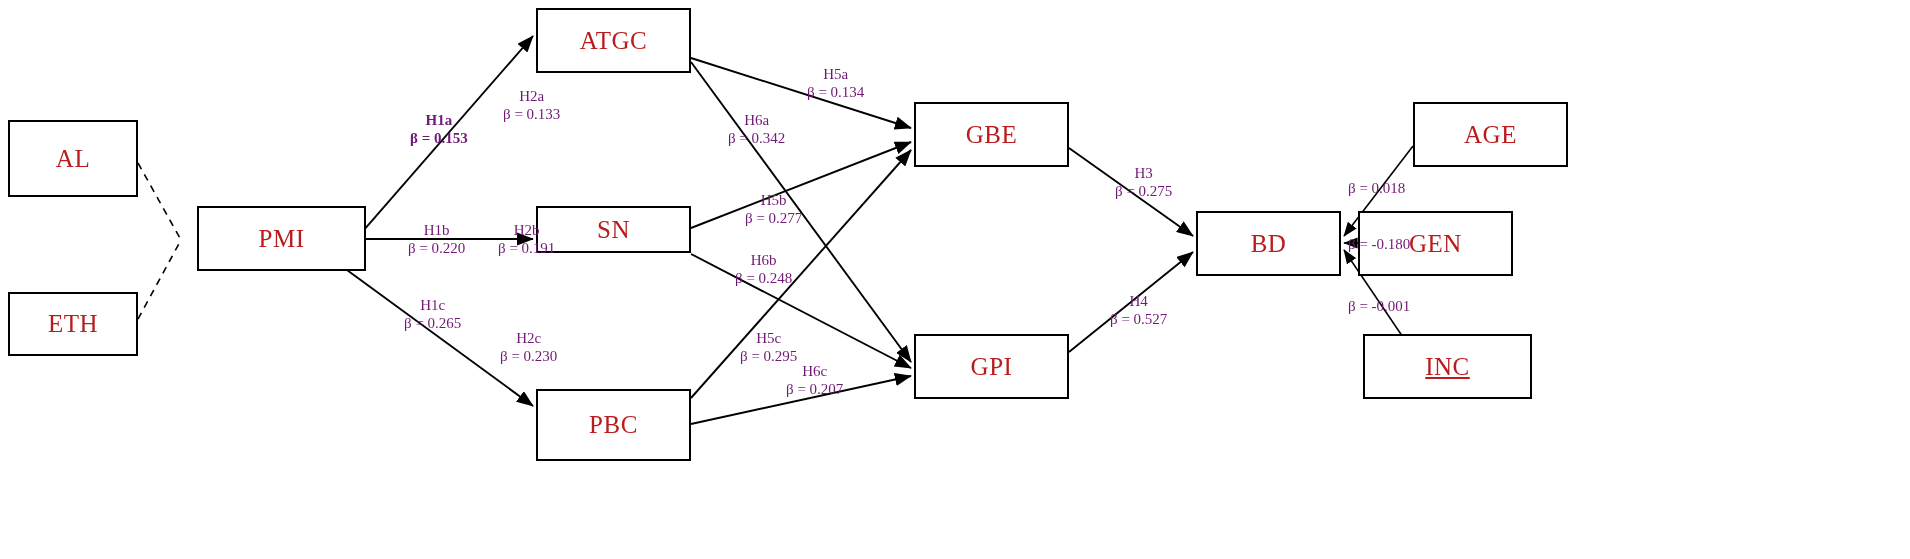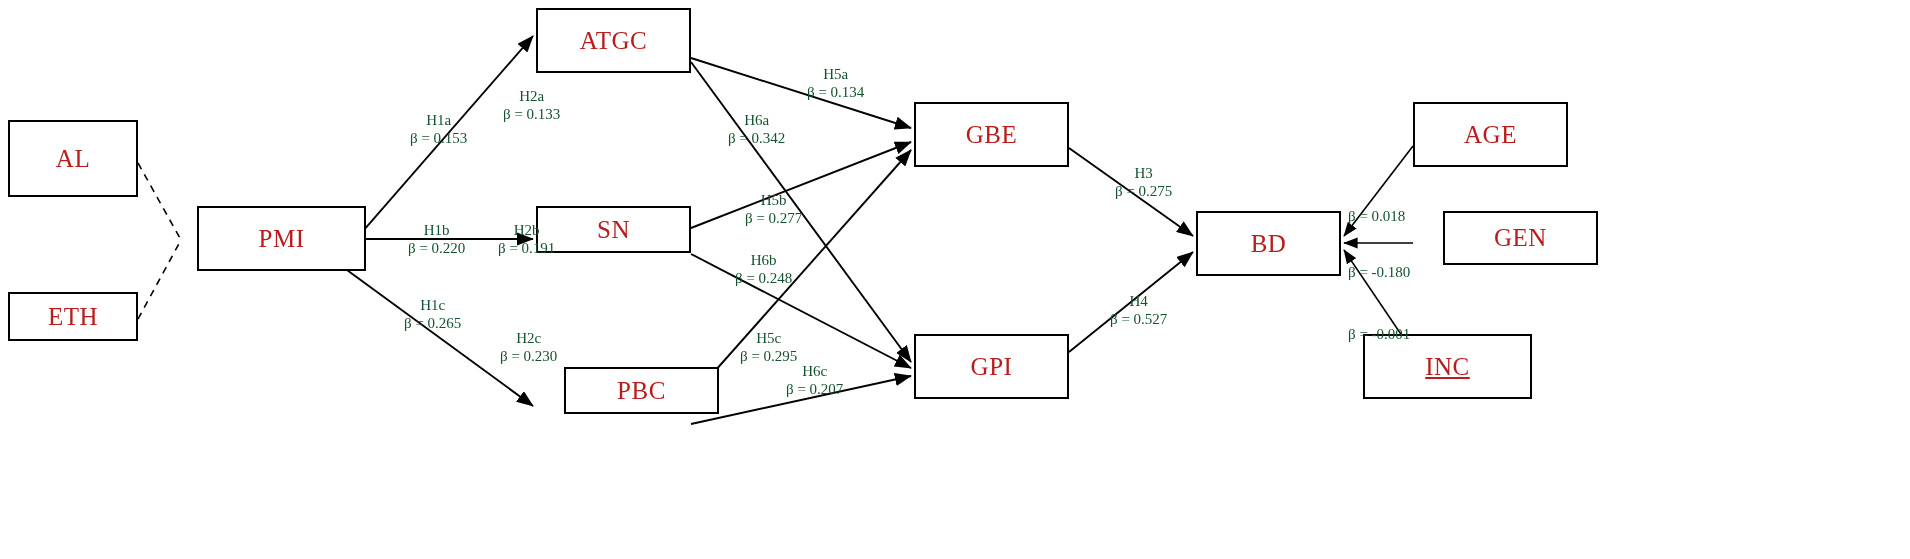--- a/index.html
+++ b/index.html
@@ -13,30 +13,30 @@
     box-sizing:border-box;
     display:flex;align-items:center;justify-content:center;
     font-size:25px;
     color:#b91c1c;
     letter-spacing:0.5px;
     z-index:5;
   }
   .edgelabel{
     position:absolute;
     font-size:15px;
-    color:#14532d;
+    color:#701a75;
     white-space:nowrap;
     text-align:center;
     line-height:1.18;
     z-index:6;
     background:transparent;
   }
   .edgelabel .hyp{display:block;}
   .edgelabel .beta{display:block;}
-  .edgelabel.single .beta{display:block;margin-top:28px;}
+  .edgelabel.single .beta{display:block;}
 </style>
 </head>
 <body>
 
 <div id="stage">
 
   <svg id="diagram" viewBox="0 0 1910 559" xmlns="http://www.w3.org/2000/svg">
     <defs>
       <marker id="arrowhead" markerWidth="9" markerHeight="7" refX="8.5" refY="3.5" orient="auto" markerUnits="strokeWidth">
         <polygon points="0 0, 9 3.5, 0 7" fill="#000000"></polygon>
@@ -70,33 +70,33 @@
     <line x1="1069" y1="352" x2="1193" y2="252" stroke="#000000" stroke-width="1.9" marker-end="url(#arrowhead)"></line>
 
     <line x1="1413" y1="146" x2="1344" y2="236" stroke="#000000" stroke-width="1.6" marker-end="url(#arrowhead)"></line>
 
     <line x1="1413" y1="243" x2="1344" y2="243" stroke="#000000" stroke-width="1.6" marker-end="url(#arrowhead)"></line>
 
     <line x1="1413" y1="352" x2="1344" y2="250" stroke="#000000" stroke-width="1.6" marker-end="url(#arrowhead)"></line>
   </svg>
 
   <div class="nodebox" style="left:8px;top:120px;width:130px;height:77px;">AL</div>
-  <div class="nodebox" style="left:8px;top:292px;width:130px;height:49px;">ETH</div>
+  <div class="nodebox" style="left:8px;top:292px;width:130px;height:64px;">ETH</div>
   <div class="nodebox" style="left:197px;top:206px;width:169px;height:65px;">PMI</div>
   <div class="nodebox" style="left:536px;top:8px;width:155px;height:65px;">ATGC</div>
   <div class="nodebox" style="left:536px;top:206px;width:155px;height:47px;">SN</div>
-  <div class="nodebox" style="left:536px;top:367px;width:155px;height:47px;margin-left:28px;">PBC</div>
+  <div class="nodebox" style="left:536px;top:389px;width:155px;height:72px;">PBC</div>
   <div class="nodebox" style="left:914px;top:102px;width:155px;height:65px;">GBE</div>
   <div class="nodebox" style="left:914px;top:334px;width:155px;height:65px;">GPI</div>
   <div class="nodebox" style="left:1196px;top:211px;width:145px;height:65px;">BD</div>
   <div class="nodebox" style="left:1413px;top:102px;width:155px;height:65px;">AGE</div>
-  <div class="nodebox" style="left:1443px;top:211px;width:155px;height:54px;">GEN</div>
+  <div class="nodebox" style="left:1358px;top:211px;width:155px;height:65px;">GEN</div>
   <div class="nodebox" style="left:1363px;top:334px;width:169px;height:65px;text-decoration:underline;">INC</div>
 
-  <div class="edgelabel" style="left:410px;top:112px;">
+  <div class="edgelabel" style="left:410px;top:112px;font-weight:bold;">
     <span class="hyp">H1a</span>
     <span class="beta">β = 0.153</span>
   </div>
   <div class="edgelabel" style="left:503px;top:88px;">
     <span class="hyp">H2a</span>
     <span class="beta">β = 0.133</span>
   </div>
   <div class="edgelabel" style="left:408px;top:222px;">
     <span class="hyp">H1b</span>
     <span class="beta">β = 0.220</span>

